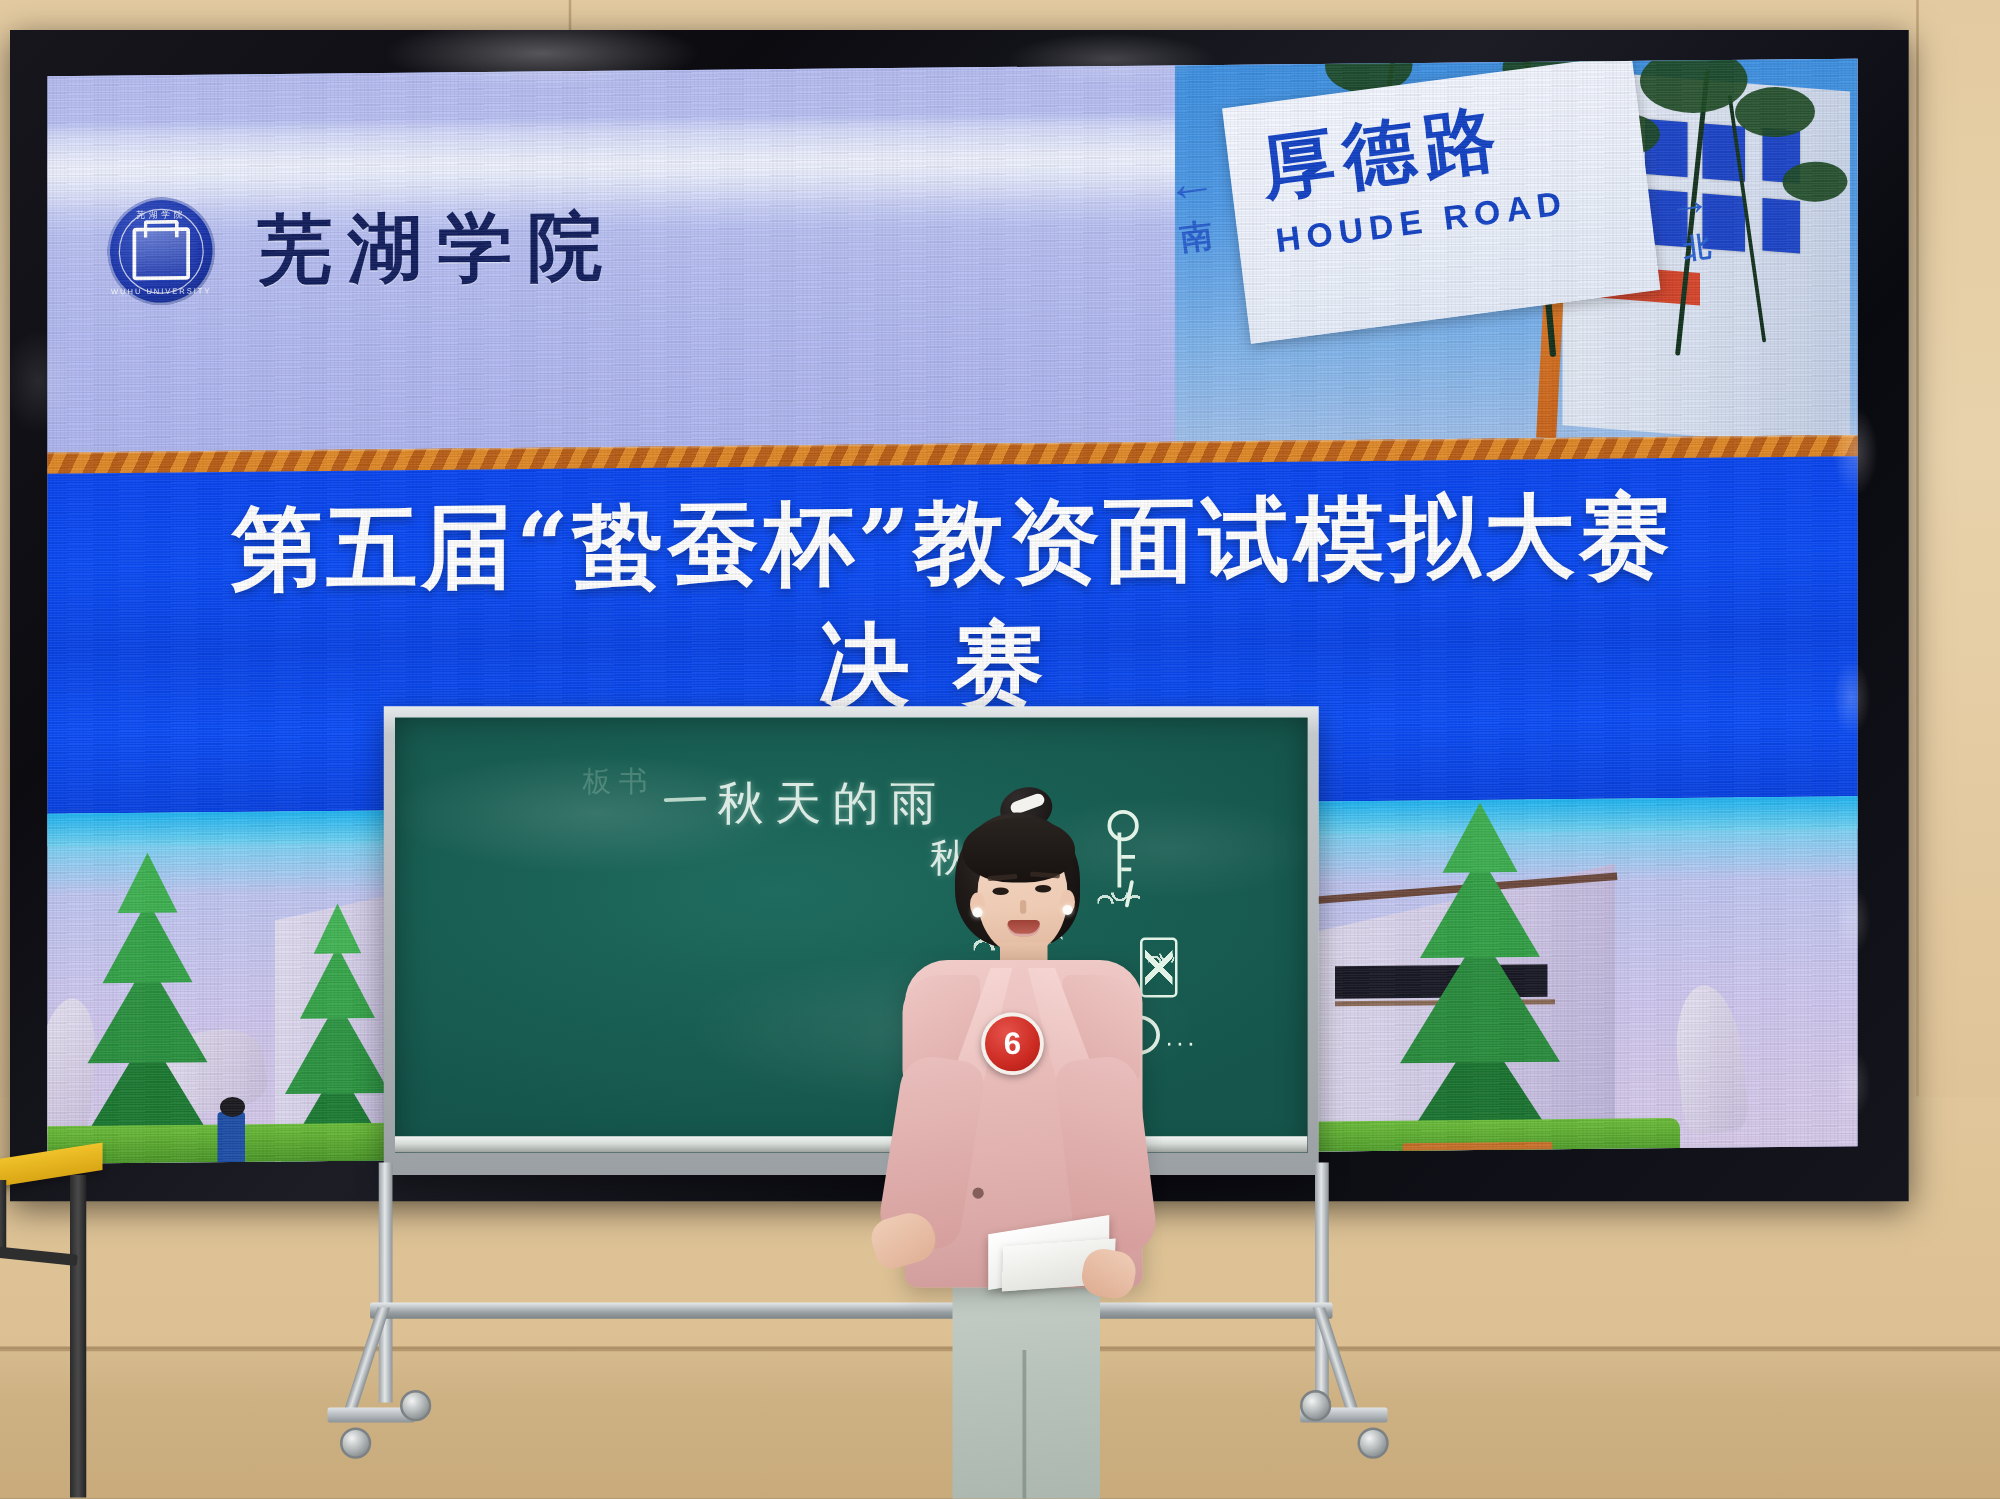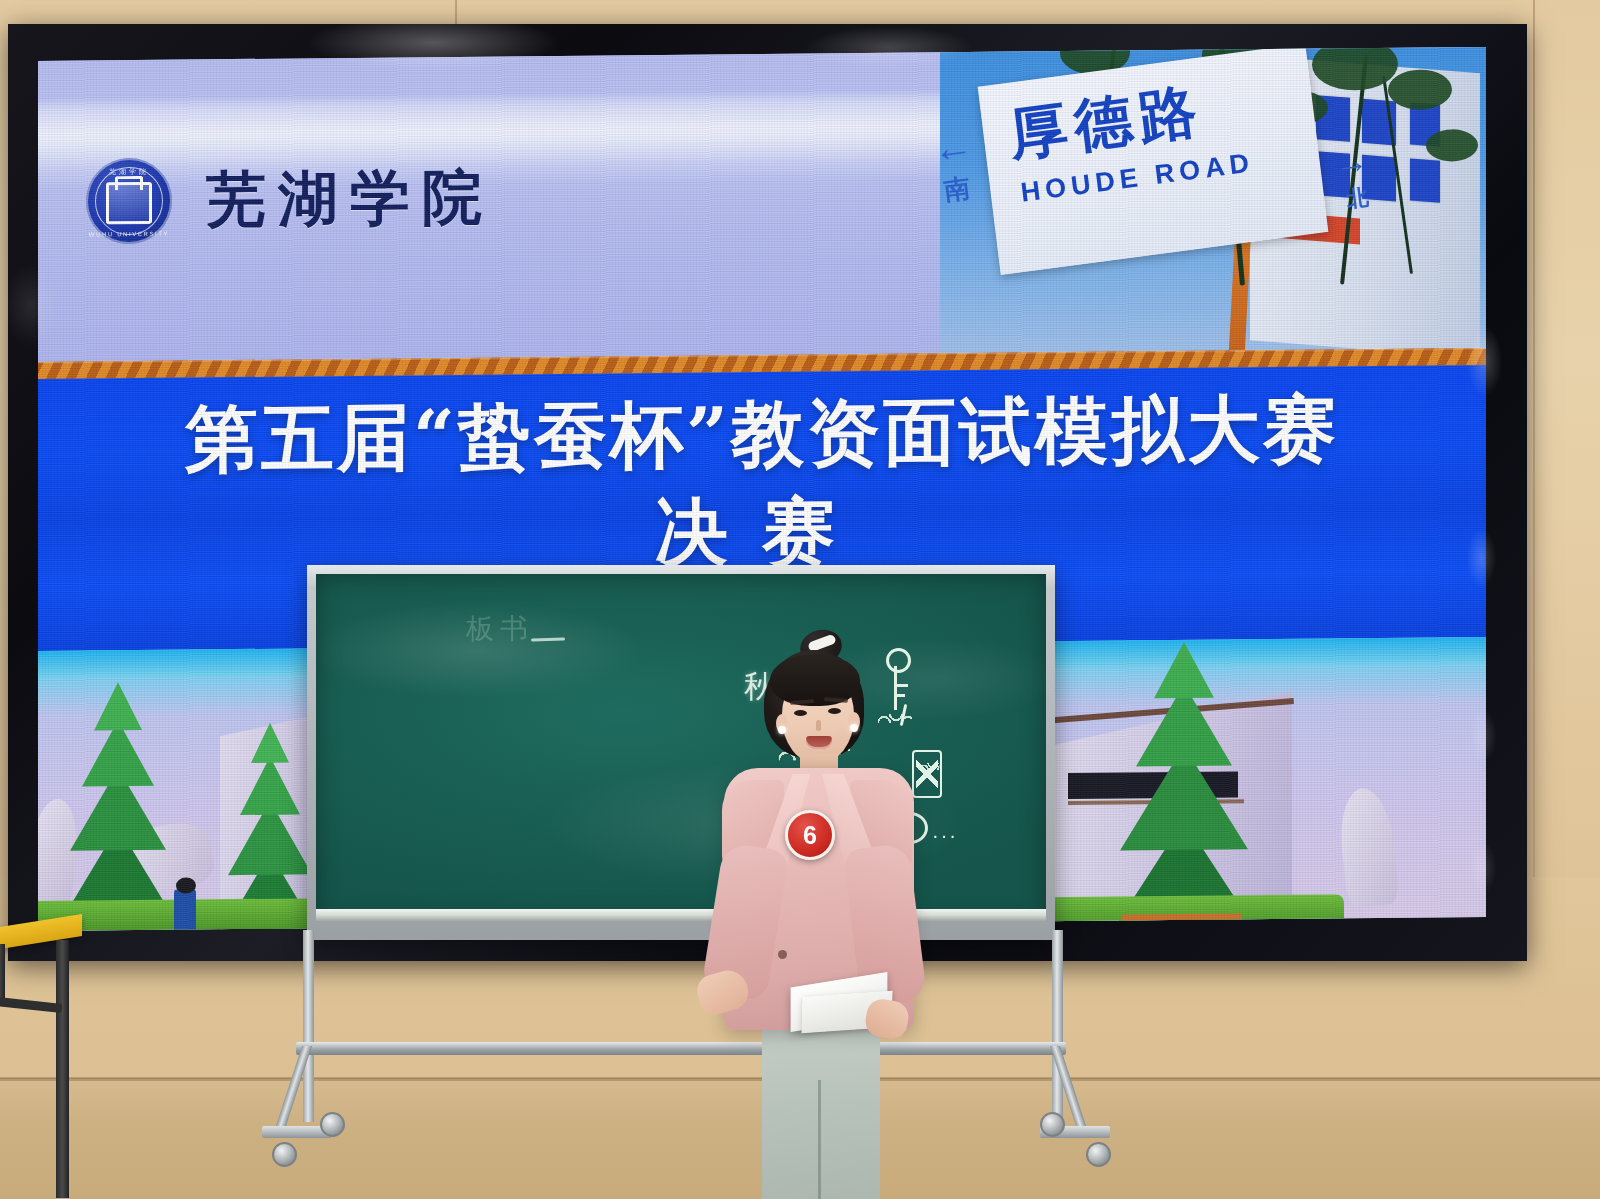--- a/index.html
+++ b/index.html
@@ -238,21 +238,21 @@
     position:absolute;color:#eaf4ee;font-family:"DejaVu Serif","Liberation Serif",serif;
     text-shadow:0 0 5px rgba(230,255,240,.45);opacity:.93;
   }
   .chalk-title{left:258px;top:44px;font-size:37px;letter-spacing:9px;}
   .chalk-dash{
     position:absolute;left:215px;top:64px;width:34px;height:3px;background:#dff0e4;opacity:.8;
     border-radius:2px;transform:rotate(-2deg);
   }
   .chalk-qiu{left:428px;top:92px;font-size:31px;}
   .chalk-ghost{
-    position:absolute;left:150px;top:36px;font-size:28px;color:rgba(220,240,225,.22);
+    position:absolute;left:150px;top:36px;font-size:23px;color:rgba(220,240,225,.22);
     font-family:Liberation Serif, serif;letter-spacing:6px;
   }
   .key-d{position:absolute;left:570px;top:74px;}
   .key-d .ring{width:19px;height:19px;border:3px solid #e3f2e7;border-radius:50%;}
   .key-d .stem{position:absolute;left:8px;top:18px;width:3px;height:44px;background:#e3f2e7;}
   .key-d .t1{position:absolute;left:11px;top:36px;width:11px;height:3px;background:#e3f2e7;}
   .key-d .t2{position:absolute;left:11px;top:46px;width:8px;height:3px;background:#e3f2e7;}
   .squig{
     position:absolute;width:34px;height:9px;
     background:
@@ -563,20 +563,21 @@
   <div class="table-leg" style="left:56px;top:940px;height:258px"></div>
   <div class="table-leg" style="left:-8px;top:944px;height:60px"></div>
   <div class="table-brace" style="left:-12px;top:1000px;width:74px;transform:rotate(6deg)"></div>
 
   <div class="bb-frame">
     <div class="bb">
       <div class="bb-smudge"></div>
 
       <div class="chalk-ghost">板书</div>
       <div class="chalk-dash"></div>
+      <div class="chalk chalk-title">秋天的雨</div>
       <div class="chalk chalk-qiu">秋</div>
 
       <div class="key-d">
         <div class="ring"></div>
           <div class="stem"></div>
           <div class="t1"></div>
           <div class="t2"></div>
       </div>
       <div class="squig" style="left:562px;top:140px"></div>
       <div class="squig" style="left:468px;top:176px;transform:scale(1.3)"></div>

